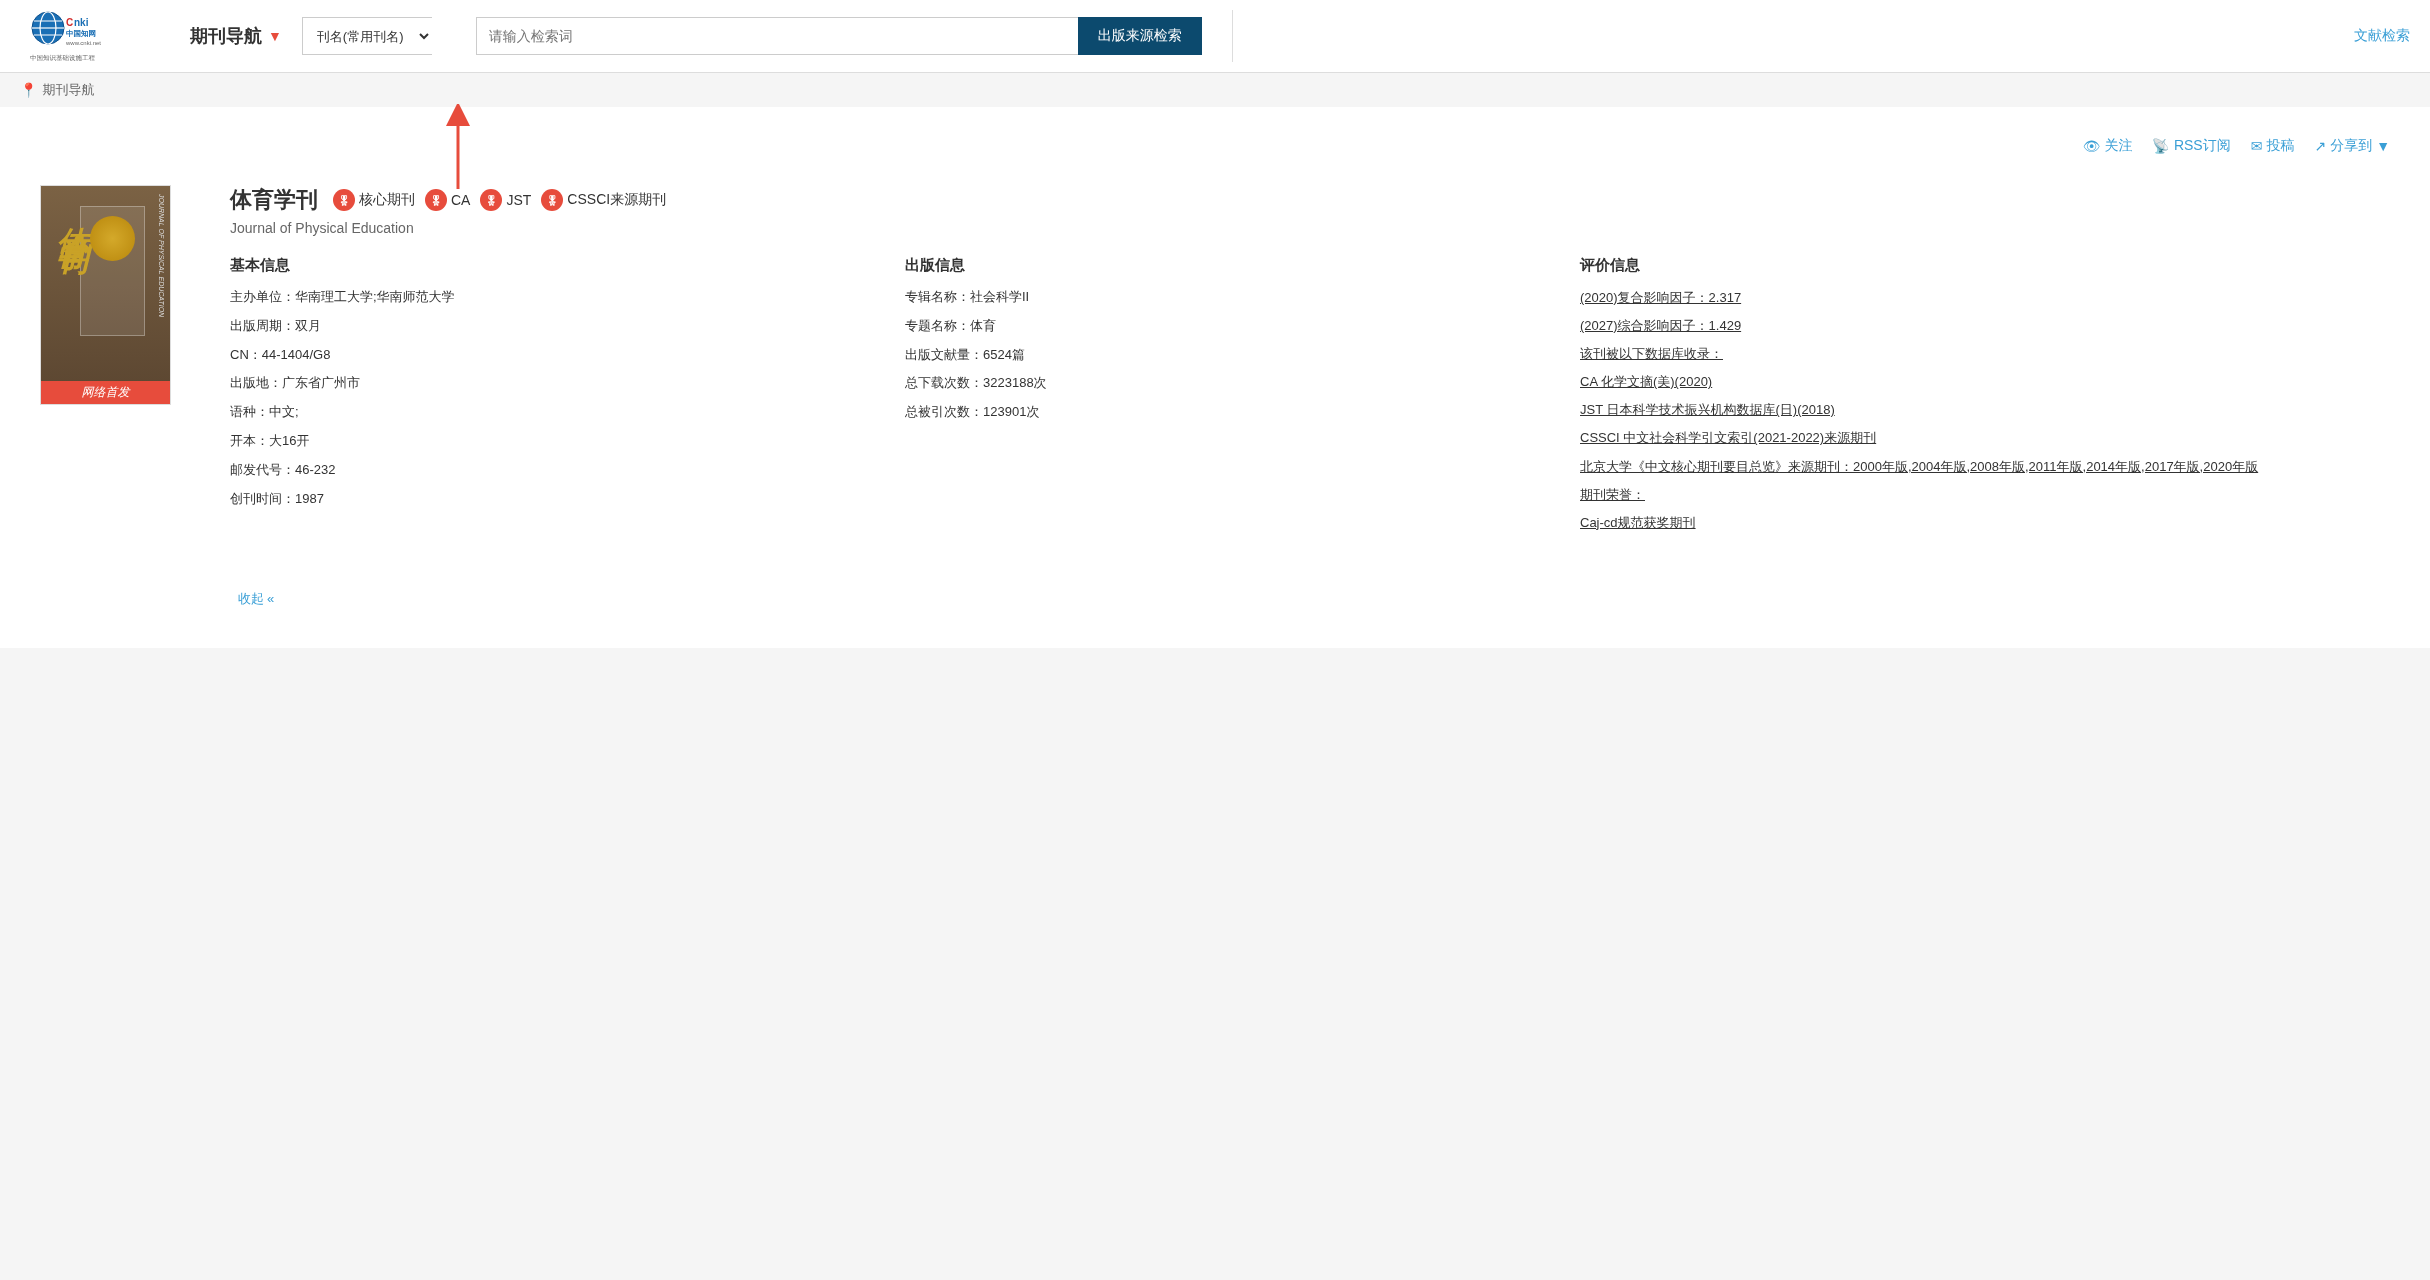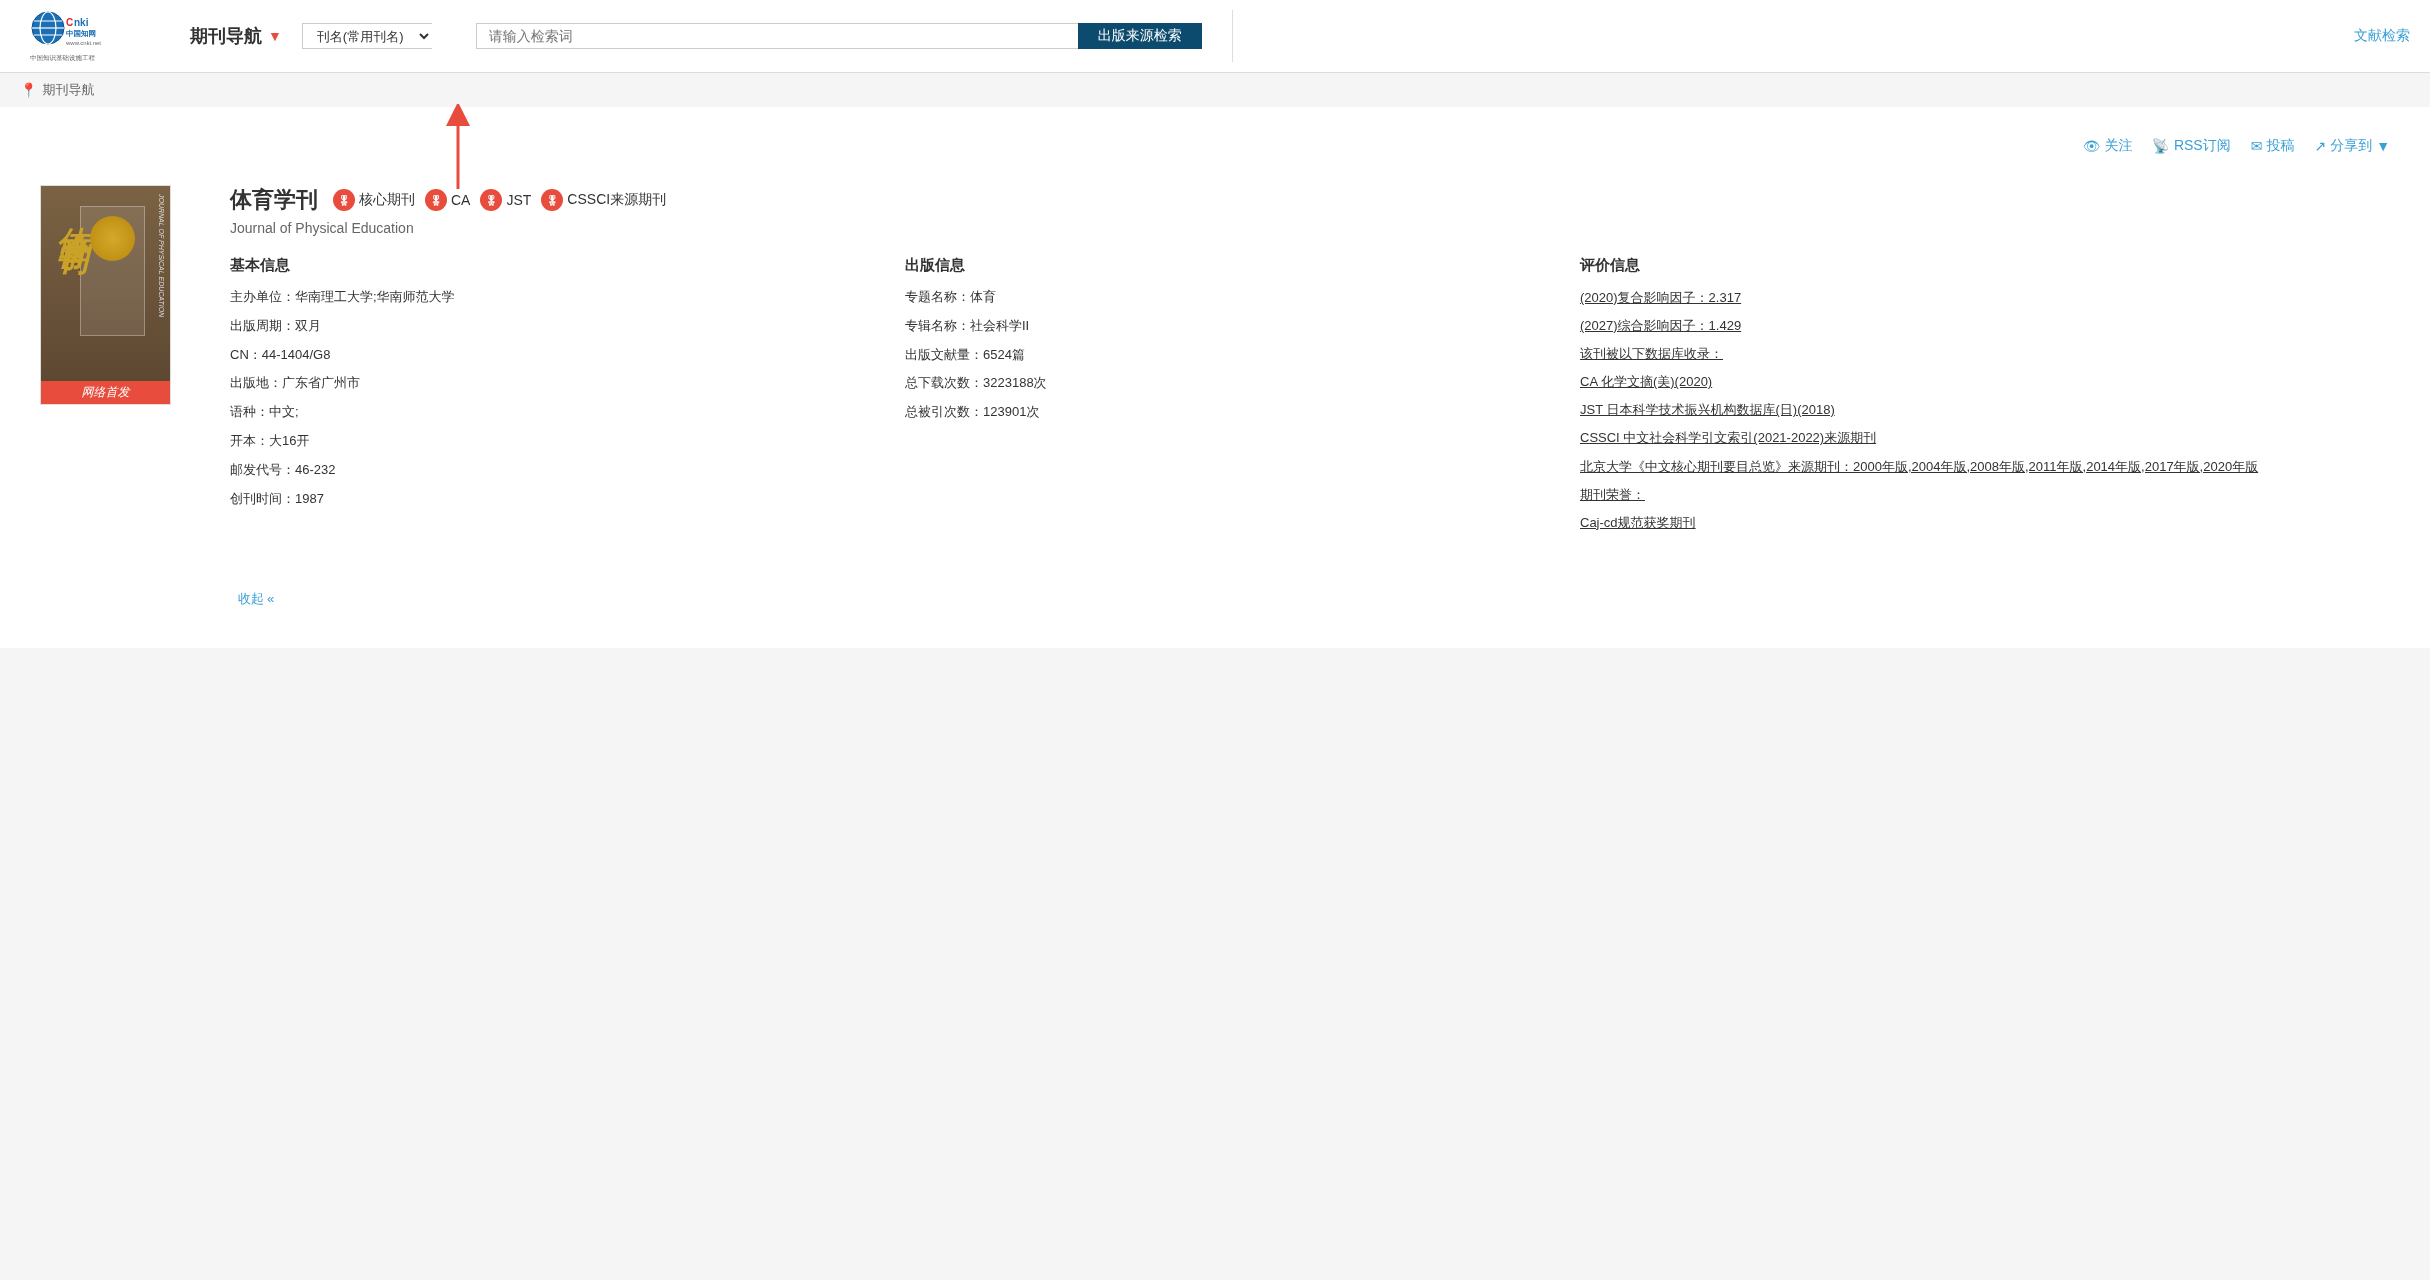--- a/index.html
+++ b/index.html
@@ -4,21 +4,21 @@
   <style>
     * { margin: 0; padding: 0; box-sizing: border-box; }
     body { font-family: 'Microsoft YaHei', SimSun, sans-serif; font-size: 14px; color: #333; background: #f5f5f5; min-width: 1200px; }
 
     
     .header { background: #fff; border-bottom: 1px solid #ddd; padding: 10px 20px; display: flex; align-items: center; gap: 20px; }
     .logo-area { display: flex; flex-direction: column; align-items: center; min-width: 150px; }
     .nav-area { display: flex; align-items: center; gap: 6px; }
     .nav-title { font-size: 18px; color: #333; font-weight: bold; }
     .nav-arrow { color: #e74c3c; font-size: 14px; }
-    .search-area { display: flex; flex: 1; max-width: 900px; height: 26px; }
+    .search-area { display: flex; flex: 1; max-width: 900px; height: 38px; }
     .search-select { border: 1px solid #ccc; border-right: none; padding: 0 10px; background: #fff; font-size: 13px; min-width: 130px; cursor: pointer; color: #333; }
     .search-input { flex: 1; border: 1px solid #ccc; border-right: none; padding: 0 12px; font-size: 14px; color: #999; outline: none; margin-left: 44px; }
     .search-btn { background: #0c4a6e; color: #fff; border: none; padding: 0 20px; font-size: 14px; cursor: pointer; white-space: nowrap; }
     .right-nav { margin-left: auto; font-size: 14px; color: #3a9fd6; cursor: pointer; }
 
     
     .breadcrumb { padding: 8px 20px; background: #f5f5f5; display: flex; align-items: center; gap: 5px; color: #666; font-size: 13px; }
     .breadcrumb-icon { color: #3a9fd6; font-size: 14px; }
 
     
@@ -198,22 +198,22 @@
           <div class="info-row">CN：44-1404/G8</div>
           <div class="info-row">出版地：广东省广州市</div>
           <div class="info-row">语种：中文;</div>
           <div class="info-row">开本：大16开</div>
           <div class="info-row">邮发代号：46-232</div>
           <div class="info-row">创刊时间：1987</div>
         </div>
 
         <div class="info-section">
           <div class="info-section-title">出版信息</div>
+          <div class="info-row">专辑名称：社会科学II</div>
           <div class="info-row">专题名称：体育</div>
-          <div class="info-row">专辑名称：社会科学II</div>
           <div class="info-row">出版文献量：6524篇</div>
           <div class="info-row">总下载次数：3223188次</div>
           <div class="info-row">总被引次数：123901次</div>
         </div>
 
         <div class="info-section eval-section">
           <div class="info-section-title">评价信息</div>
           <div class="eval-row">(2020)复合影响因子：2.317</div>
           <div class="eval-row">(2027)综合影响因子：1.429</div>
           <div class="eval-row">该刊被以下数据库收录：</div>

